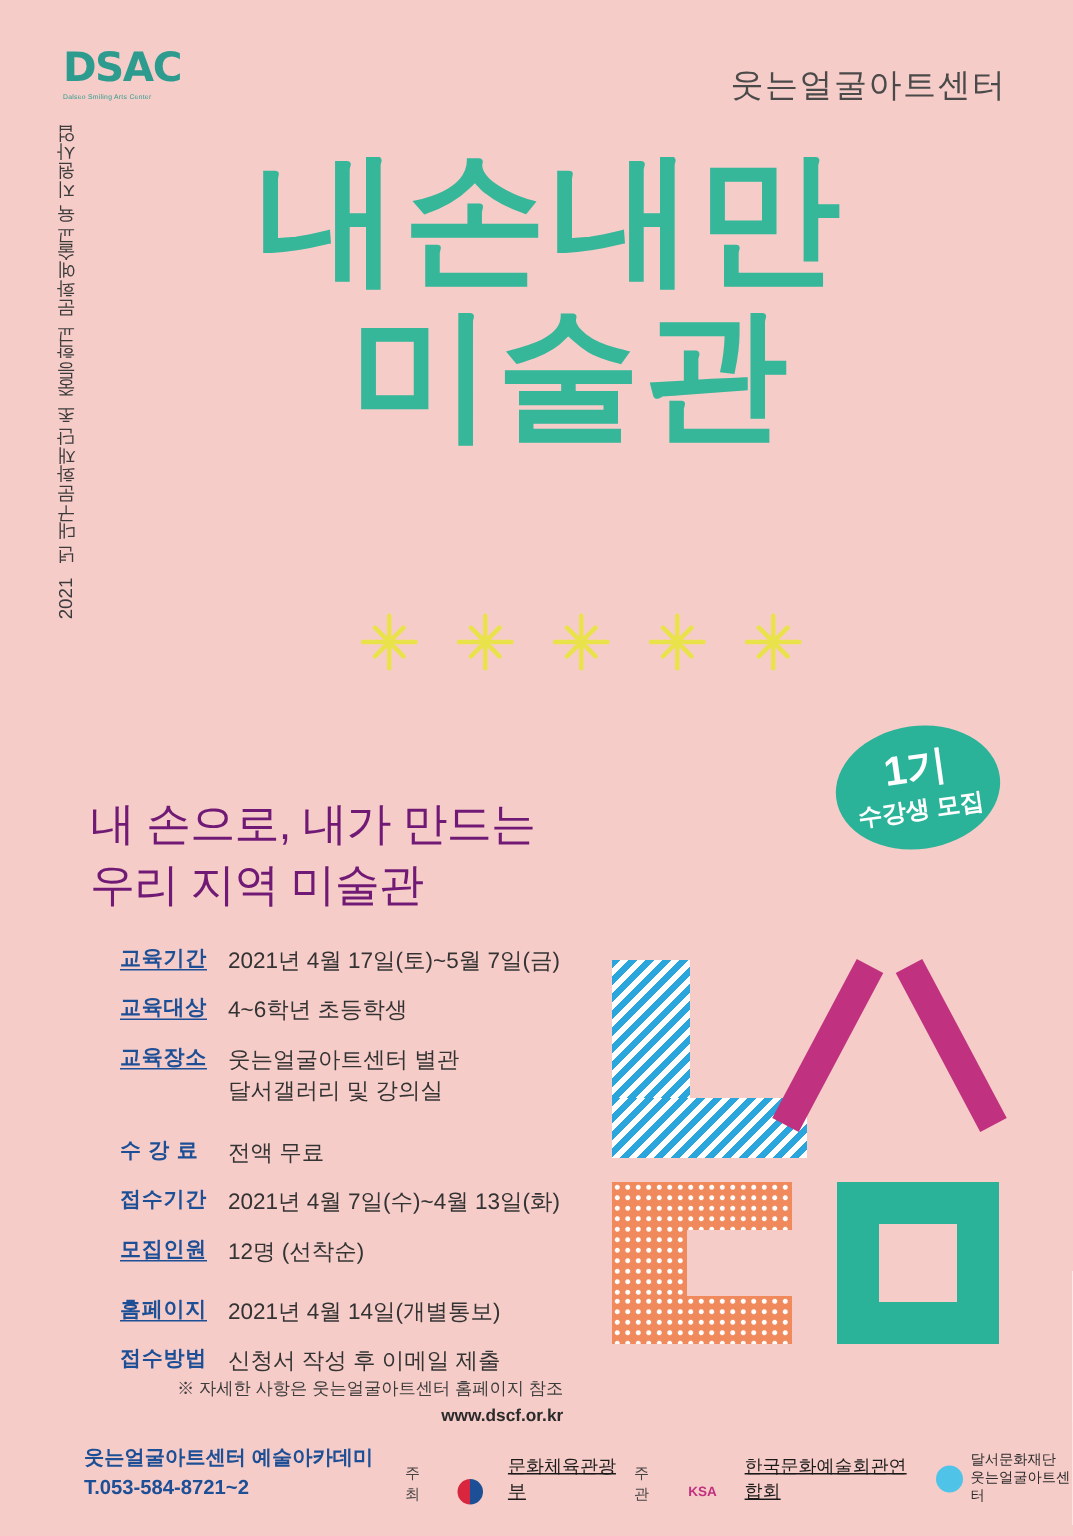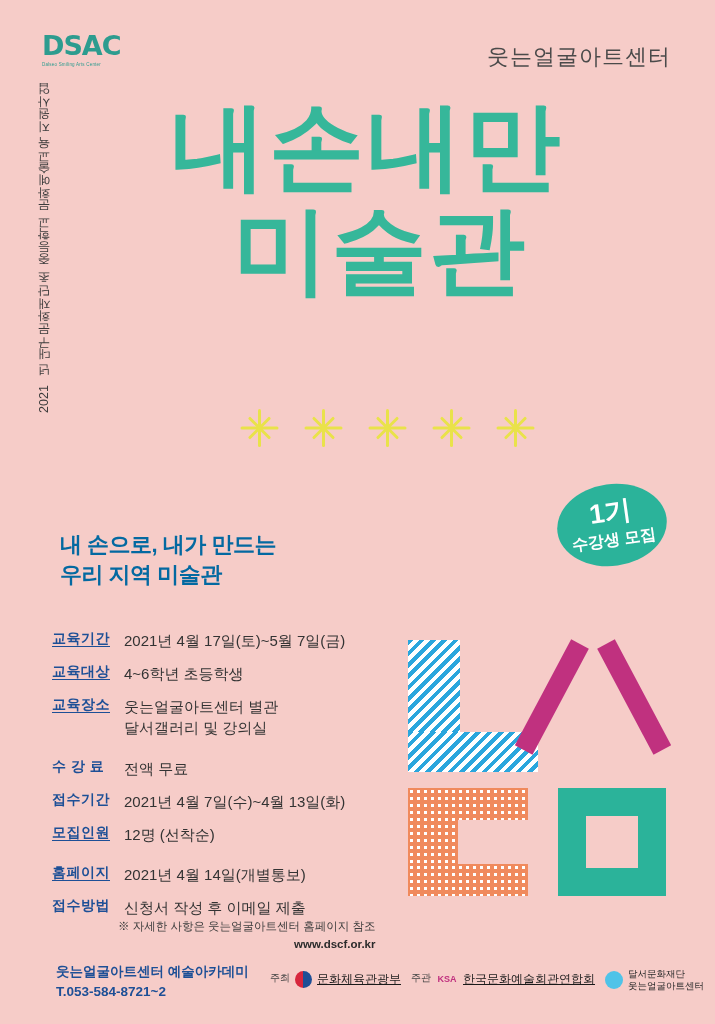--- a/index.html
+++ b/index.html
@@ -150,23 +150,23 @@
     font-size: 16px;
     font-weight: 700;
     margin-top: 4px;
   }
 
   
   .headline {
     position: absolute;
     left: 60px;
     top: 530px;
-    color: #0369a1;
-    font-size: 22px;
-    font-weight: 700;
+    color: #701a75;
+    font-size: 30px;
+    font-weight: 400;
     line-height: 1.36;
     letter-spacing: -0.5px;
   }
 
   
   .info {
     position: absolute;
     left: 52px;
     top: 630px;
     width: 330px;
@@ -180,20 +180,21 @@
   }
   .info-label {
     width: 72px;
     flex: 0 0 72px;
     color: #1d4f96;
     font-weight: 700;
     font-size: 14px;
     text-decoration: underline;
     text-underline-offset: 3px;
     letter-spacing: 0.5px;
+    margin-left: 28px;
   }
   .info-label.nounderline { text-decoration: none; }
   .info-value {
     flex: 1;
     color: #333333;
     font-size: 15px;
     line-height: 1.45;
   }
   .info-gap { height: 8px; }
 
@@ -283,21 +284,21 @@
   .footer-right {
     position: absolute;
     left: 270px;
     top: 968px;
     display: flex;
     align-items: center;
     gap: 10px;
     font-size: 11px;
     color: #2b2b2b;
   }
-  .f-group { display: flex; align-items: flex-start; gap: 5px; }
+  .f-group { display: flex; align-items: flex-end; gap: 17px; }
   .f-tag { font-size: 10px; color: #444; }
   .f-name { font-size: 12px; color: #1a1a1a; text-decoration: underline; }
 
   .taegeuk {
     width: 17px; height: 17px; border-radius: 50%;
     background: linear-gradient(90deg,#d7263d 0 50%, #1d4f96 50% 100%);
     position: relative; flex: 0 0 17px;
   }
   .ksa-logo {
     width: 22px; height: 17px; position: relative; flex: 0 0 22px;

